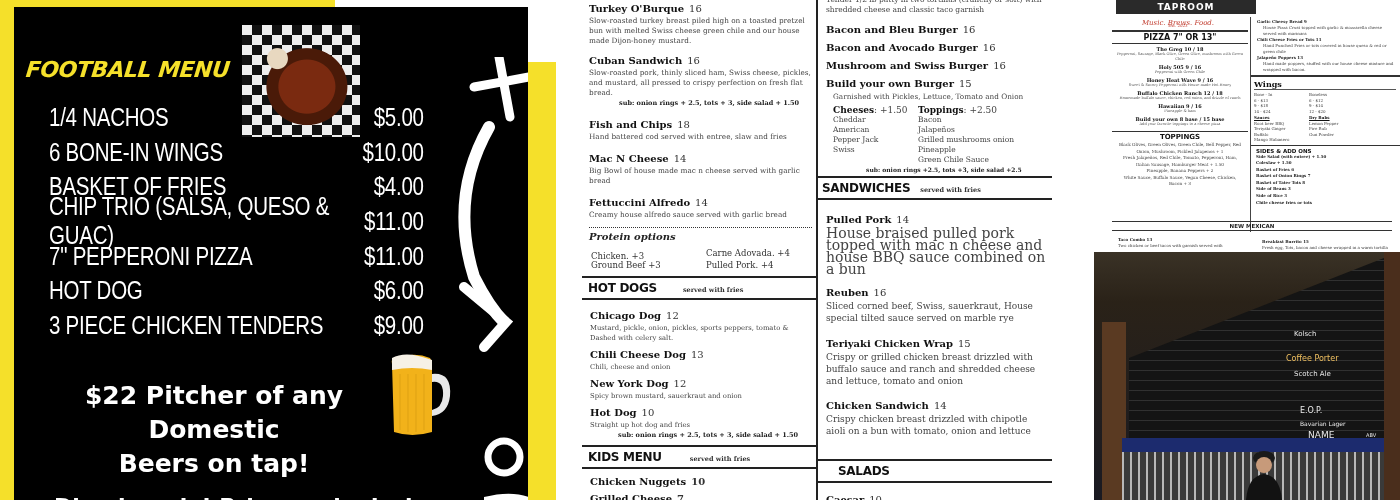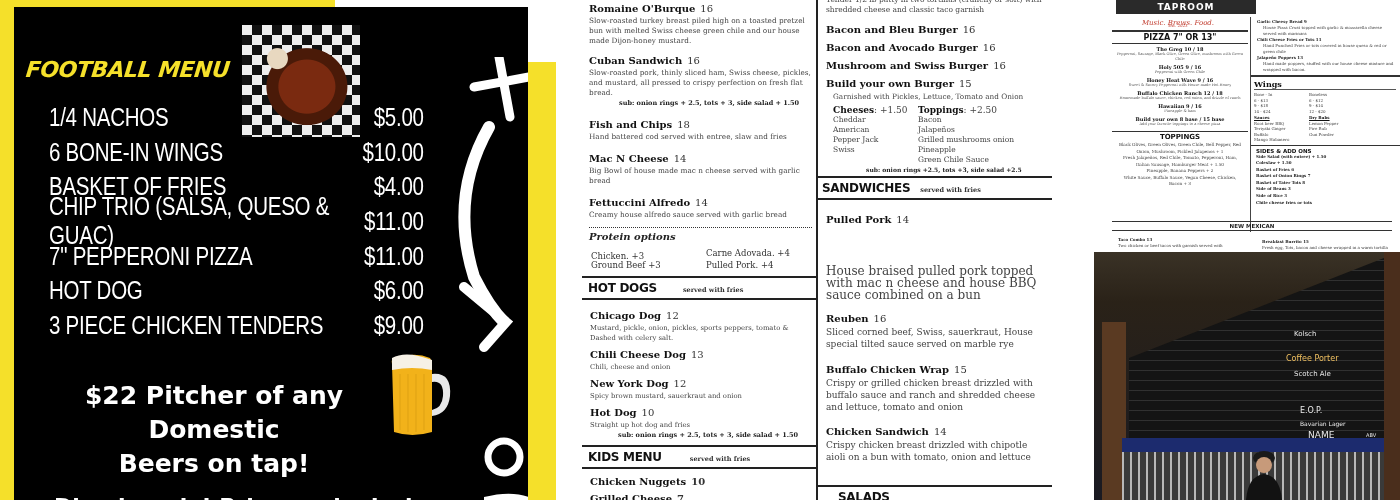--- a/index.html
+++ b/index.html
@@ -140,21 +140,21 @@
 
     <div class="fb-footer">Dine in only! Prices only during games!</div>
   </div>
 </section>
 
 <section class="mid">
 
   <div class="col col-a">
     <div style="padding:0 4px 0 7px;">
       <div class="dish" style="margin-top:-3px;">
-        <span class="dish-name">Romaine O'Burque</span><span class="dish-price">16</span>
+        <span class="dish-name">Turkey O'Burque</span><span class="dish-price">16</span>
         <div class="dish-desc">Slow-roasted turkey breast piled high on a toasted pretzel bun with melted Swiss cheese green chile and our house made Dijon-honey mustard.</div>
       </div>
       <div class="dish" style="margin-top:3px;">
         <span class="dish-name">Cuban Sandwich</span><span class="dish-price">16</span>
         <div class="dish-desc">Slow-roasted pork, thinly sliced ham, Swiss cheese, pickles, and mustard, all pressed to crispy perfection on fresh flat bread.</div>
         <div class="sub">sub: onion rings + 2.5, tots + 3, side salad + 1.50</div>
       </div>
       <div class="dish" style="margin-top:6px;">
         <span class="dish-name">Fish and Chips</span><span class="dish-price">18</span>
         <div class="dish-desc">Hand battered cod served with entree, slaw and fries</div>
@@ -244,28 +244,28 @@
       <div class="sub" style="padding-left:40px; font-size:6px;">sub: onion rings +2.5, tots +3, side salad +2.5</div>
     </div>
 
     <div class="sec-head" style="margin-top:3px; padding-left:4px;">
       <span class="sec-title">SANDWICHES</span>
       <span class="sec-note" style="margin-left:10px;">served with fries</span>
     </div>
     <div style="padding:8px 4px 0 8px;">
       <div class="dish">
         <span class="dish-name">Pulled Pork</span><span class="dish-price">14</span>
-        <div class="dish-desc" style="font-size:12px; line-height:12px;margin-top:38px;">House braised pulled pork topped with mac n cheese and house BBQ sauce combined on a bun</div>
+        <div class="dish-desc" style="font-size:14px; line-height:12px;">House braised pulled pork topped with mac n cheese and house BBQ sauce combined on a bun</div>
       </div>
       <div class="dish" style="margin-top:6px;">
         <span class="dish-name">Reuben</span><span class="dish-price">16</span>
         <div class="dish-desc" style="font-size:9px; line-height:12px;">Sliced corned beef, Swiss, sauerkraut, House special tilted sauce served on marble rye</div>
       </div>
       <div class="dish" style="margin-top:8px;">
-        <span class="dish-name">Buffalo Chicken Wrap</span><span class="dish-price">15</span>
+        <span class="dish-name">Teriyaki Chicken Wrap</span><span class="dish-price">15</span>
         <div class="dish-desc" style="font-size:9px; line-height:12px;">Crispy or grilled chicken breast drizzled with buffalo sauce and ranch and shredded cheese and lettuce, tomato and onion</div>
       </div>
       <div class="dish" style="margin-top:7px;">
         <span class="dish-name">Chicken Sandwich</span><span class="dish-price">14</span>
         <div class="dish-desc" style="font-size:9px; line-height:12px;">Crispy chicken breast drizzled with chipotle aioli on a bun with tomato, onion and lettuce</div>
       </div>
     </div>
 
     <div class="sec-head" style="margin-top:22px; padding-left:20px;">
       <span class="sec-title">SALADS</span>

